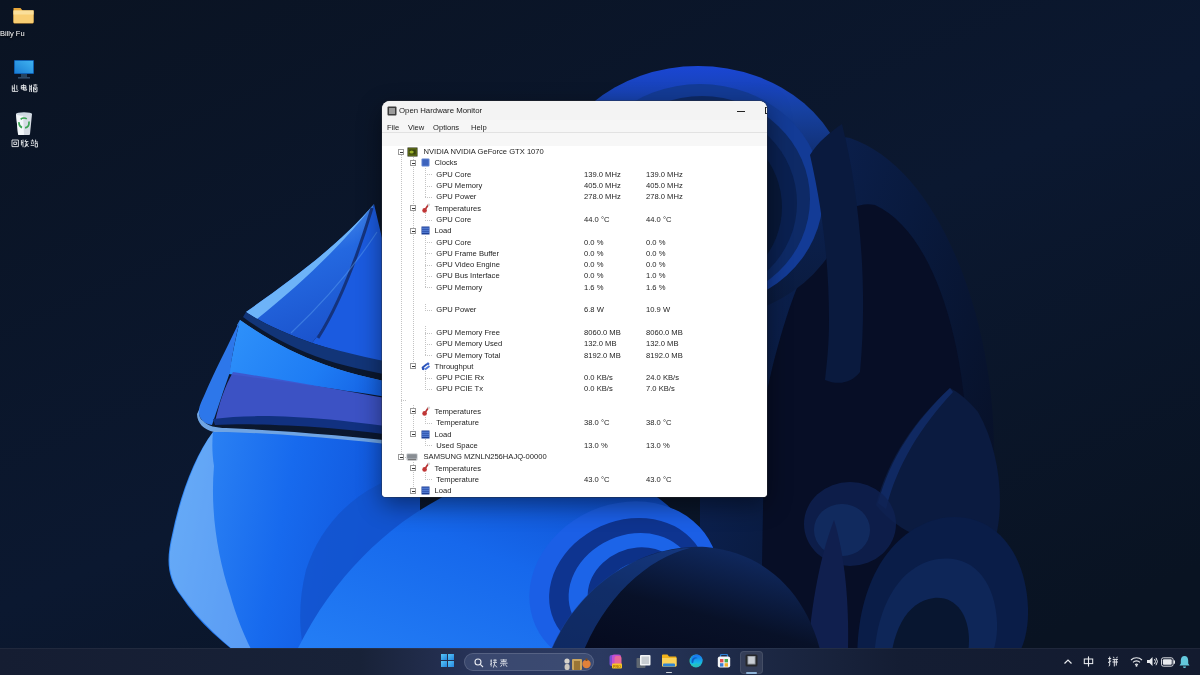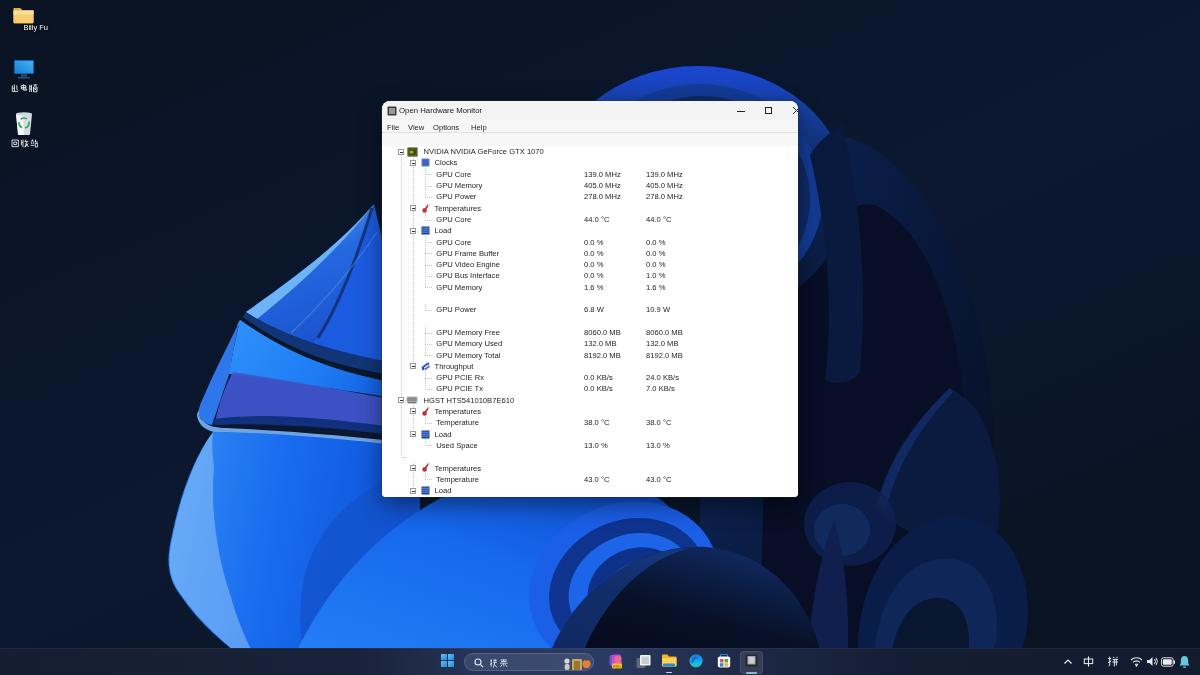--- a/index.html
+++ b/index.html
@@ -127,21 +127,21 @@
   <path d="M 543,675 C 560,604 622,550 690,548 C 648,558 603,598 581,658 C 572,668 558,673 543,675 Z" fill="#1a4aa8" opacity="0.5"></path>
 </svg>
 
 <div class="abs" style="left:0;top:0;width:60px;height:160px">
 
   <svg class="abs" style="left:12px;top:5px" width="24" height="20" viewBox="0 0 24 20">
     <path d="M1.5,3 h7 l2,2.5 h11 v12 a1,1 0 0 1 -1,1 h-18 a1,1 0 0 1 -1,-1 Z" fill="#e9a83a"></path>
     <path d="M1.5,5.5 h20 v11.5 a1,1 0 0 1 -1,1 h-18 a1,1 0 0 1 -1,-1 Z" fill="#f8ce73"></path>
     <rect x="1.5" y="5.5" width="20" height="4" fill="#fadf9a"></rect>
   </svg>
-  <div class="abs" style="left:0;top:23px;width:48px;text-align:right;font-size:7.5px;color:#fff;text-shadow:0 1px 2px rgba(0,0,0,0.9)">Billy Fu</div>
+  <div class="abs" style="left:0;top:29px;width:48px;text-align:left;font-size:7.5px;color:#fff;text-shadow:0 1px 2px rgba(0,0,0,0.9)">Billy Fu</div>
 
   <svg class="abs" style="left:13px;top:58px" width="22" height="22" viewBox="0 0 22 22">
     <rect x="1" y="2" width="20" height="14" rx="1" fill="#0f5fb0"></rect>
     <defs>
           <linearGradient id="scrg" x1="0" y1="1" x2="1" y2="0">
             <stop offset="0" stop-color="#1b7fd4"></stop>
             <stop offset="1" stop-color="#3fb2f0"></stop>
           </linearGradient>
         </defs>
         <rect x="2" y="3" width="18" height="12" fill="url(#scrg)"></rect>
@@ -162,21 +162,21 @@
       <circle r="5" fill="none" stroke="#3aa452" stroke-width="1.7" stroke-dasharray="6.5 3.2"></circle>
     </g>
   </svg>
   <svg class="abs" style="left:11px;top:139px" width="27" height="9" viewBox="0 0 27 9" stroke="#f2f4f7" stroke-width="0.85" fill="none">
     <path d="M1,1 H7.4 V7.6 H1 Z M2.8,3.1 H5.6 V5.5 H2.8 Z"></path>
     <path d="M10.4,1 V6.4 M12,0.6 V8.2 M10.4,3.6 H12 M15,0.6 L13.8,2.4 M13.9,2.6 H17.4 M15.5,2.6 C15.4,4.6 14.8,6.6 13.6,8.2 M14.6,4.6 L17.6,8 M17.2,4.4 L14.2,8.2"></path>
     <path d="M21.4,0.4 V2 M19.8,2 H23 M20.3,3.2 L20.7,5 M22.5,3.2 L22.1,5 M19.6,6.4 H23.2 M24.6,0.6 V3 M23.6,3 H27 M24.2,4.4 H26.6 V8 H24.2 Z"></path>
   </svg>
 </div>
 
-<div class="abs" id="win" style="left:382px;top:101px;width:416px;height:396px;background:#f7f7f7;border-radius:8px 8px 4px 4px;box-shadow:0 8px 24px rgba(0,0,0,0.45), 0 0 0 1px rgba(60,60,60,0.35);overflow:hidden">
+<div class="abs" id="win" style="left:382px;top:101px;width:385px;height:396px;background:#f7f7f7;border-radius:8px 8px 4px 4px;box-shadow:0 8px 24px rgba(0,0,0,0.45), 0 0 0 1px rgba(60,60,60,0.35);overflow:hidden">
 
   <div class="abs" style="left:0;top:0;width:432px;height:19px;background:#f3f3f3">
     <svg class="abs" style="left:5px;top:5px" width="10" height="10" viewBox="0 0 10 10">
       <rect x="0.5" y="0.5" width="9" height="9" rx="1" fill="#3a3a3a"></rect>
       <rect x="2" y="2" width="6" height="6" fill="#9a9a9a"></rect>
     </svg>
     <div class="abs" style="left:17px;top:5px;font-size:7.8px;color:#191919">Open Hardware Monitor</div>
     <div class="abs" style="left:355px;top:10px;width:8px;height:1px;background:#222"></div>
     <div class="abs" style="left:383px;top:6px;width:6.5px;height:6.5px;border:1px solid #222"></div>
     <svg class="abs" style="left:410px;top:5px" width="9" height="9" viewBox="0 0 9 9">
@@ -341,57 +341,57 @@
 <div class="row" style="top:226.0px">
           <span class="lbl" style="left:54.3px">GPU PCIE Rx</span>
           <span class="lbl" style="left:202px">0.0 KB/s</span>
           <span class="lbl" style="left:264px">24.0 KB/s</span>
         </div>
 <div class="row" style="top:237.3px">
           <span class="lbl" style="left:54.3px">GPU PCIE Tx</span>
           <span class="lbl" style="left:202px">0.0 KB/s</span>
           <span class="lbl" style="left:264px">7.0 KB/s</span>
         </div>
-<div class="row" style="top:248.6px">
+<div class="row" style="top:259.9px">
+          <div class="xb" style="left:28px"></div>
+          <svg class="ti" style="left:39px;top:0px" width="10" height="11" viewBox="0 0 10 11">
+            <path d="M7.5,1.5 L4.5,6" stroke="#b43030" stroke-width="1.6"></path>
+            <circle cx="3.6" cy="7.4" r="2.3" fill="#c03636"></circle>
+            <circle cx="7.8" cy="1.8" r="1.3" fill="#d8d8d8"></circle>
+          </svg>
+          <span class="lbl" style="left:52.5px">Temperatures</span>
+        </div>
+<div class="row" style="top:271.2px">
+          <span class="lbl" style="left:54.3px">Temperature</span>
+          <span class="lbl" style="left:202px">38.0 °C</span>
+          <span class="lbl" style="left:264px">38.0 °C</span>
+        </div>
+<div class="row" style="top:282.5px">
+          <div class="xb" style="left:28px"></div>
+          <svg class="ti" style="left:39px;top:1px" width="9" height="9" viewBox="0 0 9 9">
+            <rect x="0.5" y="0.5" width="8" height="8" fill="#1d3f96"></rect>
+            <rect x="1" y="1.6" width="7" height="1.2" fill="#5b85de"></rect>
+            <rect x="1" y="3.6" width="7" height="1.2" fill="#5b85de"></rect>
+            <rect x="1" y="5.6" width="7" height="1.2" fill="#5b85de"></rect>
+          </svg>
+          <span class="lbl" style="left:52.5px">Load</span>
+        </div>
+<div class="row" style="top:293.8px">
+          <span class="lbl" style="left:54.3px">Used Space</span>
+          <span class="lbl" style="left:202px">13.0 %</span>
+          <span class="lbl" style="left:264px">13.0 %</span>
+        </div>
+<div class="row" style="top:305.1px">
           <div class="xb" style="left:16px"></div>
           <svg class="ti" style="left:24px;top:1.5px" width="12" height="9" viewBox="0 0 12 9">
             <rect x="0.5" y="0.5" width="11" height="7" rx="1" fill="#b9bdc2"></rect>
             <rect x="1.2" y="1.2" width="9.6" height="4.2" rx="0.8" fill="#888d93"></rect>
             <rect x="2" y="6" width="8" height="1.2" fill="#777"></rect>
           </svg>
-          <span class="lbl" style="left:41.5px">HGST HTS541010B7E610</span>
-        </div>
-<div class="row" style="top:259.9px">
-          <div class="xb" style="left:28px"></div>
-          <svg class="ti" style="left:39px;top:0px" width="10" height="11" viewBox="0 0 10 11">
-            <path d="M7.5,1.5 L4.5,6" stroke="#b43030" stroke-width="1.6"></path>
-            <circle cx="3.6" cy="7.4" r="2.3" fill="#c03636"></circle>
-            <circle cx="7.8" cy="1.8" r="1.3" fill="#d8d8d8"></circle>
-          </svg>
-          <span class="lbl" style="left:52.5px">Temperatures</span>
-        </div>
-<div class="row" style="top:271.2px">
-          <span class="lbl" style="left:54.3px">Temperature</span>
-          <span class="lbl" style="left:202px">38.0 °C</span>
-          <span class="lbl" style="left:264px">38.0 °C</span>
-        </div>
-<div class="row" style="top:282.5px">
-          <div class="xb" style="left:28px"></div>
-          <svg class="ti" style="left:39px;top:1px" width="9" height="9" viewBox="0 0 9 9">
-            <rect x="0.5" y="0.5" width="8" height="8" fill="#1d3f96"></rect>
-            <rect x="1" y="1.6" width="7" height="1.2" fill="#5b85de"></rect>
-            <rect x="1" y="3.6" width="7" height="1.2" fill="#5b85de"></rect>
-            <rect x="1" y="5.6" width="7" height="1.2" fill="#5b85de"></rect>
-          </svg>
-          <span class="lbl" style="left:52.5px">Load</span>
-        </div>
-<div class="row" style="top:293.8px">
-          <span class="lbl" style="left:54.3px">Used Space</span>
-          <span class="lbl" style="left:202px">13.0 %</span>
-          <span class="lbl" style="left:264px">13.0 %</span>
+          <span class="lbl" style="left:41.5px">SAMSUNG MZNLN256HAJQ-00000</span>
         </div>
 <div class="row" style="top:316.4px">
           <div class="xb" style="left:28px"></div>
           <svg class="ti" style="left:39px;top:0px" width="10" height="11" viewBox="0 0 10 11">
             <path d="M7.5,1.5 L4.5,6" stroke="#b43030" stroke-width="1.6"></path>
             <circle cx="3.6" cy="7.4" r="2.3" fill="#c03636"></circle>
             <circle cx="7.8" cy="1.8" r="1.3" fill="#d8d8d8"></circle>
           </svg>
           <span class="lbl" style="left:52.5px">Temperatures</span>
         </div>

